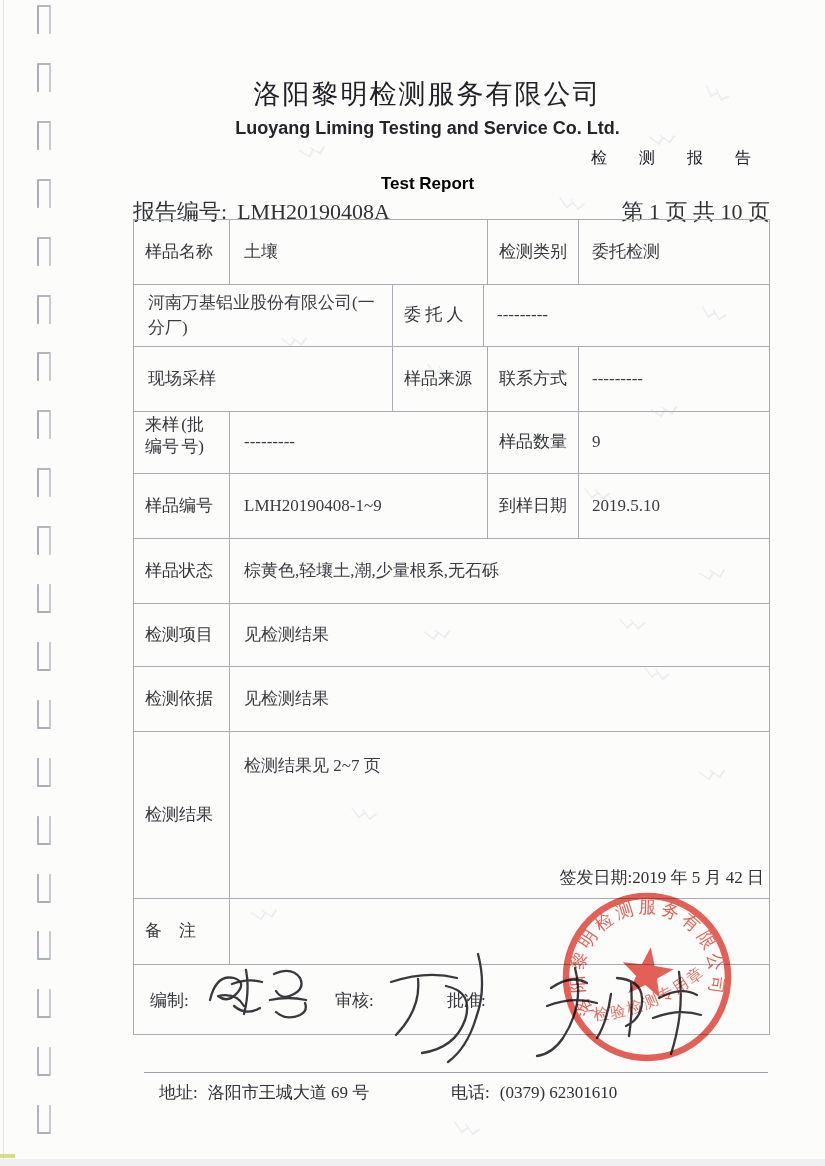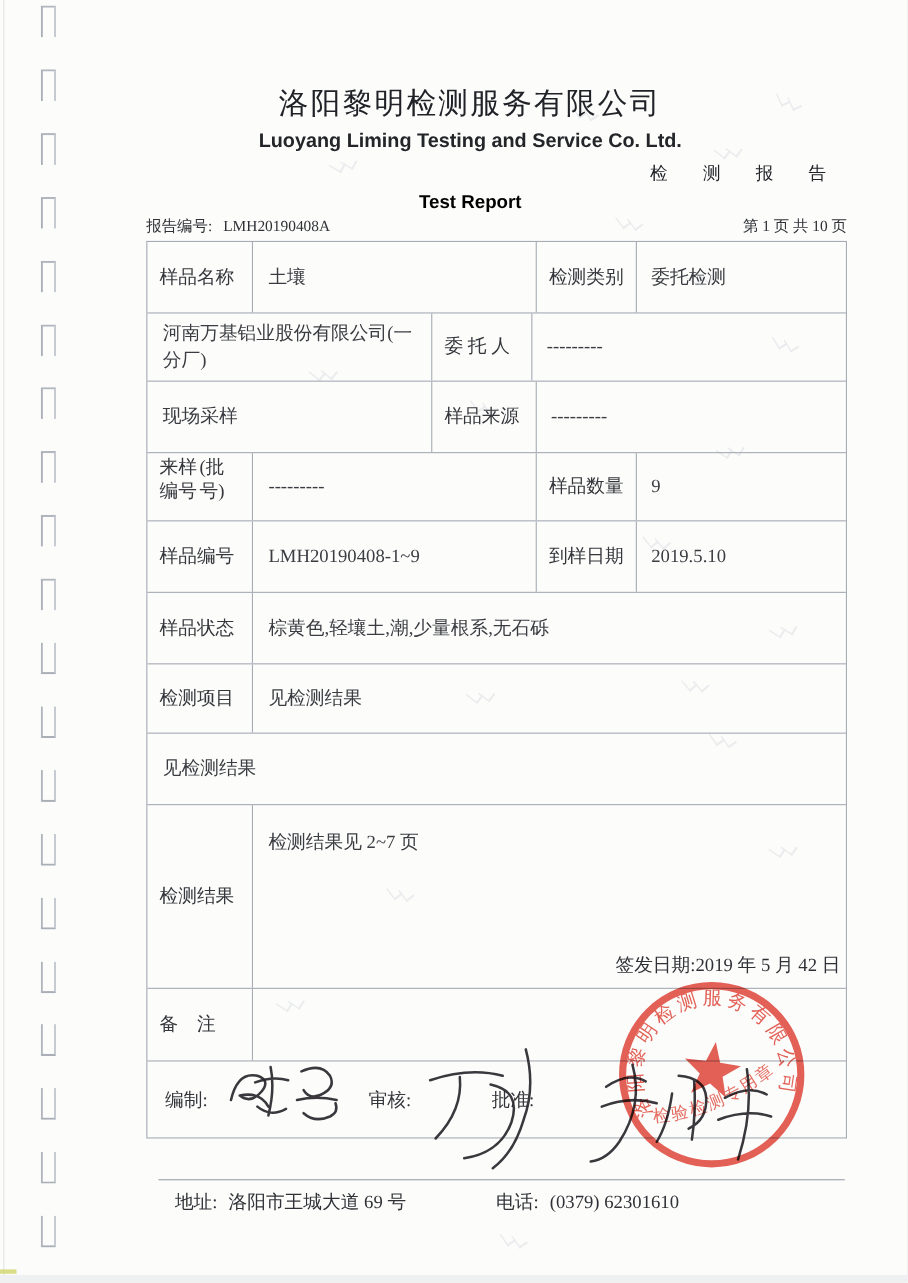--- a/index.html
+++ b/index.html
@@ -20,21 +20,21 @@
   .wm::before, .wm::after { content:""; position:absolute; top:0; width:11px; height:11px;
     border-right:2px solid #dcdee2; border-bottom:2px solid #dcdee2; transform:rotate(45deg) scale(1,.7); }
   .wm::before { left:0; } .wm::after { left:11px; }
 
   
   .header { position:absolute; left:90px; width:675px; top:76px; text-align:center; color:#202227; }
   .company-cn { font-size:27px; letter-spacing:2px; }
   .company-en { font-family:"Liberation Sans","DejaVu Sans",sans-serif; font-weight:bold; font-size:18px; margin-top:6px; color:#232529; }
   .title-cn { font-size:16px; letter-spacing:14px; padding-left:14px; margin-top:9px;text-align:right; }
   .title-en { font-family:"Liberation Sans","DejaVu Sans",sans-serif; font-weight:bold; font-size:17px; margin-top:5px; color:#000000; }
-  .meta { position:absolute; left:133px; width:637px; top:197px; display:flex; justify-content:space-between; font-size:14px; color:#2f3136; }
+  .meta { position:absolute; left:133px; width:637px; top:197px; display:flex; justify-content:space-between; font-size:22px; color:#2f3136; }
 
   
   :root { --line:#a6abb4; }
   .rtable { position:absolute; left:133px; top:219px; width:637px; border:1px solid var(--line); background:transparent; }
   .trow { display:flex; border-top:1px solid var(--line); }
   .trow:first-child { border-top:none; }
   .cell { display:flex; align-items:center; font-size:17px; line-height:1.45; padding:2px 8px 2px 11px; }
   .cell + .cell { border-left:1px solid var(--line); }
   .c-l1 { width:95px; color:#34363b; }
   .c-v1 { width:258px; padding-left:14px; }
@@ -130,20 +130,21 @@
       <div class="cell c-v2">委托检测</div>
     </div>
     <div class="trow" style="height:62px">
       <div class="cell c-v1">河南万基铝业股份有限公司(一分厂)</div>
       <div class="cell c-l2">委 托 人</div>
       <div class="cell c-v2">---------</div>
     </div>
     <div class="trow" style="height:65px">
       <div class="cell c-v1">现场采样</div>
       <div class="cell c-l1">样品来源</div>
+      <div class="cell c-l2">联系方式</div>
       <div class="cell c-v2">---------</div>
     </div>
     <div class="trow" style="height:62px">
       <div class="cell c-l1 stack">
         <span>来样编号</span>
         <span>(批　号)</span>
       </div>
       <div class="cell c-v1">---------</div>
       <div class="cell c-l2">样品数量</div>
       <div class="cell c-v2">9</div>
@@ -156,20 +157,21 @@
     </div>
     <div class="trow" style="height:65px">
       <div class="cell c-l1">样品状态</div>
       <div class="cell c-wide">棕黄色,轻壤土,潮,少量根系,无石砾</div>
     </div>
     <div class="trow" style="height:63px">
       <div class="cell c-l1">检测项目</div>
       <div class="cell c-wide">见检测结果</div>
     </div>
     <div class="trow" style="height:65px">
+      <div class="cell c-l1">检测依据</div>
       <div class="cell c-wide">见检测结果</div>
     </div>
     <div class="trow r9" style="height:167px">
       <div class="cell c-l1">检测结果</div>
       <div class="cell c-wide">
         <span>检测结果见 2~7 页</span>
         <span class="issue-date">签发日期:2019 年 5 月 42 日</span>
       </div>
     </div>
     <div class="trow" style="height:66px">

